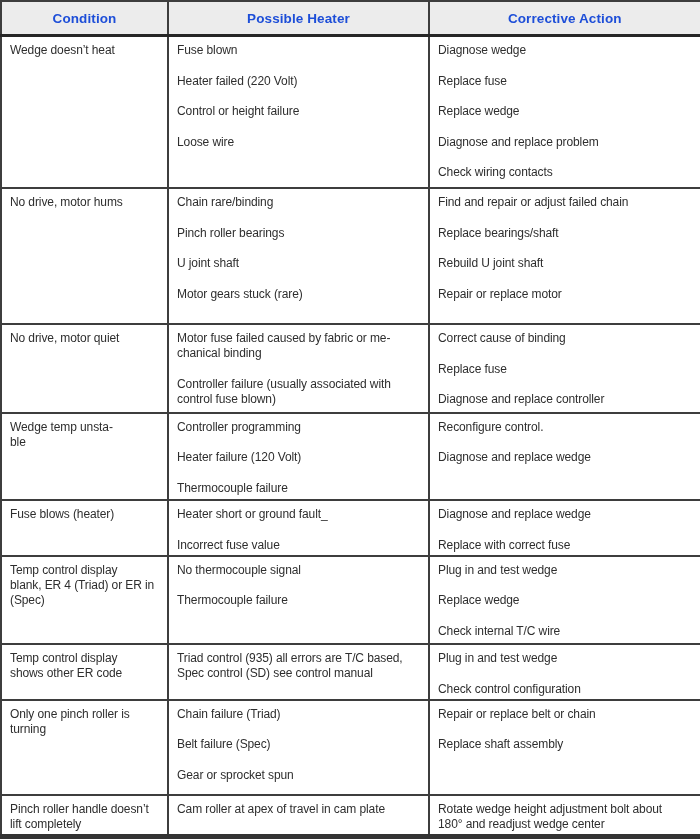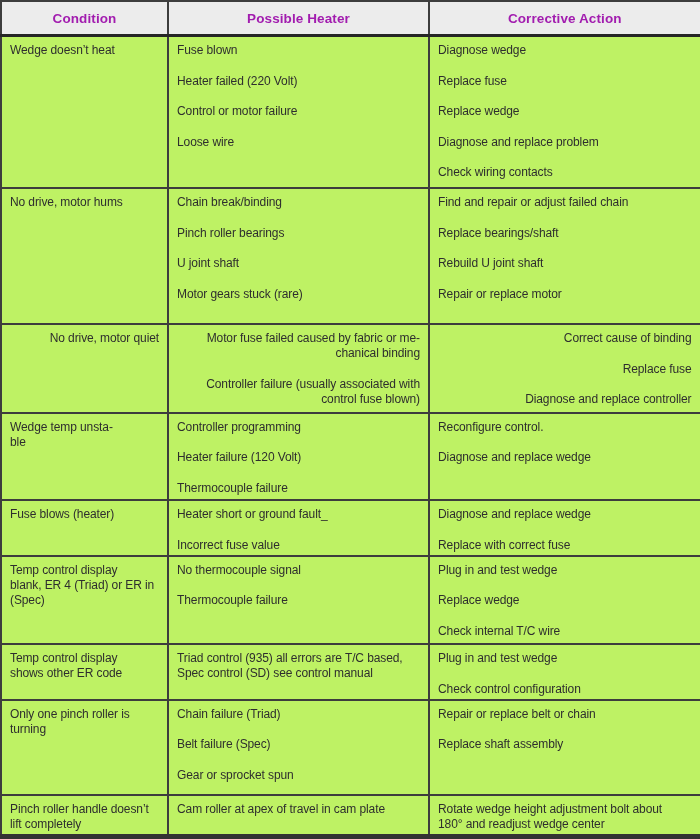--- a/index.html
+++ b/index.html
@@ -24,32 +24,32 @@
   col.c2 { width: 261px; }
   col.c3 { width: 272px; }
   table.trouble, th.hcell, td.cell {
     border: 2px solid #3d3d3d;
   }
   table.trouble { border-bottom-width: 5px; border-right-width: 3px; border-color: #333; }
   th.hcell {
     height: 30px;
     font-size: 13.5px;
     font-weight: bold;
-    color: #a21caf;
+    color: #1d4ed8;
     text-align: center;
     vertical-align: middle;
     border-bottom: 3px solid #262626;
     background: #ececec;
     letter-spacing: 0.1px;
   }
   td.cell {
     vertical-align: top;
     padding: 6px 8px 0 8px;
     font-size: 12px;
-    background: #bef264;
+    background: #ffffff;
   }
   td.cell p {
     margin: 0 0 15.5px 0;
     line-height: 15px;
     white-space: pre-line;
     letter-spacing: -0.1px;
   }
   td.cell p:last-child { margin-bottom: 0; }
 </style>
 </head>
@@ -70,49 +70,49 @@
       </tr>
     </thead>
     <tbody id="tbody">
         <tr style="height: 147px;">
           <td class="cell">
             <p>Wedge doesn’t heat</p>
           </td>
           <td class="cell">
             <p>Fuse blown</p>
             <p>Heater failed (220 Volt)</p>
-            <p>Control or motor failure</p>
+            <p>Control or height failure</p>
             <p>Loose wire</p>
           </td>
           <td class="cell">
             <p>Diagnose wedge</p>
             <p>Replace fuse</p>
             <p>Replace wedge</p>
             <p>Diagnose and replace problem</p>
             <p>Check wiring contacts</p>
           </td>
         </tr>
         <tr style="height: 131px;">
           <td class="cell">
             <p>No drive, motor hums</p>
           </td>
           <td class="cell">
-            <p>Chain break/binding</p>
+            <p>Chain rare/binding</p>
             <p>Pinch roller bearings</p>
             <p>U joint shaft</p>
             <p>Motor gears stuck (rare)</p>
           </td>
           <td class="cell">
             <p>Find and repair or adjust failed chain</p>
             <p>Replace bearings/shaft</p>
             <p>Rebuild U joint shaft</p>
             <p>Repair or replace motor</p>
           </td>
         </tr>
-        <tr style="height: 85px; text-align: right;">
+        <tr style="height: 85px;">
           <td class="cell">
             <p>No drive, motor quiet</p>
           </td>
           <td class="cell">
             <p>Motor fuse failed caused by fabric or me-
 chanical binding</p>
             <p>Controller failure (usually associated with
 control fuse blown)</p>
           </td>
           <td class="cell">

